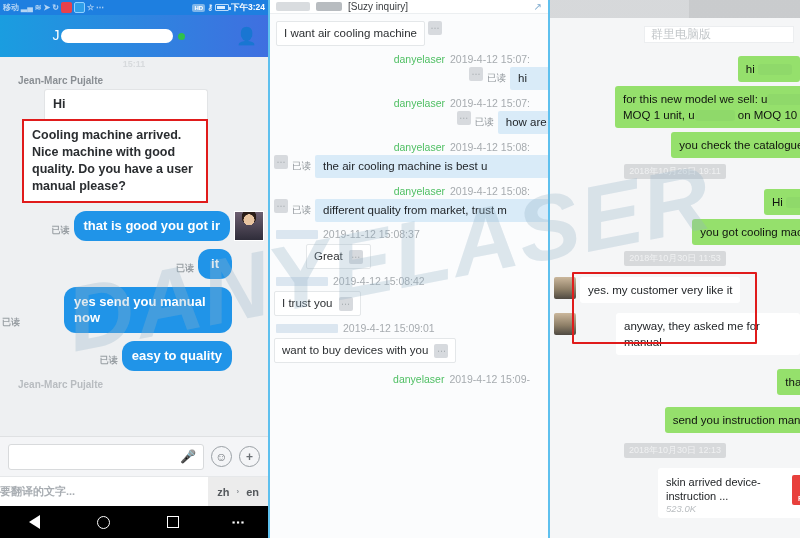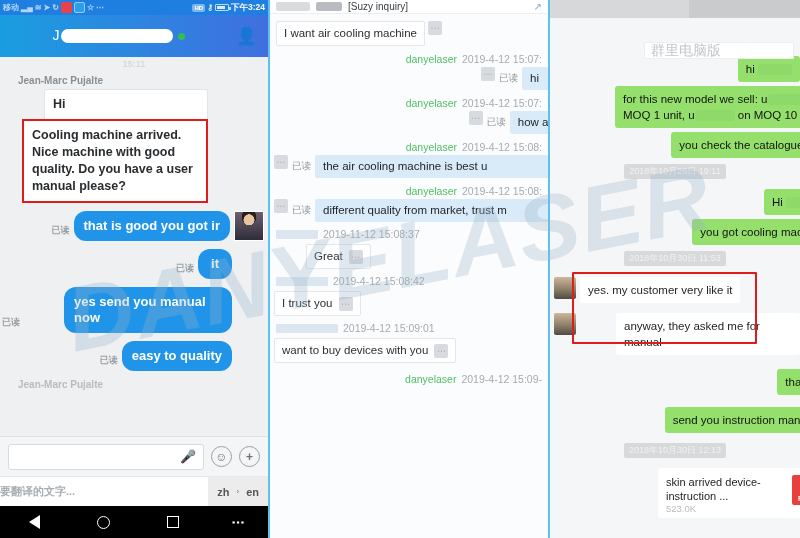--- a/index.html
+++ b/index.html
@@ -204,21 +204,21 @@
   .mid-header {
     height: 14px;
     background: #ffffff;
     display: flex; align-items: center; gap: 6px;
     padding: 0 6px;
     font-size: 10px; color: #3a3d40;
     border-bottom: 1px solid #eceff1;
   }
   .redact-grey { display:inline-block; background:#d9dcdf; height:9px; border-radius:2px; }
   .mid-header .icon-right { margin-left:auto; color:#7aa7cc; font-size:10px;}
-  .mid-body { position: relative; padding: 4px 0 0 0; height: 524px; overflow: hidden; }
+  .mid-body { position: relative; padding: 4px 12px 0 0; height: 524px; overflow: hidden; }
 
   .m-in-row { display: flex; align-items: flex-start; gap: 3px; padding: 3px 0 0 6px;}
   .m-bubble-in2 {
     background: #ffffff; border: 1px solid #e4e7e9;
     font-size: 11.5px; color: #2c2f32; padding: 4px 7px;
     line-height: 15px; border-radius: 2px;
   }
   .dots-chip { width:14px;height:14px;background:#d7dade;border-radius:2px;
     display:flex;align-items:center;justify-content:center;color:#9aa0a5;font-size:9px;line-height:4px;}
   .m-meta { display: flex; justify-content: flex-end; align-items: center; gap: 5px; padding: 7px 6px 1px 0; }
@@ -270,35 +270,35 @@
     background: #ffffff; color: #1c1f22; font-size: 11.5px;
     padding: 5px 8px; line-height: 16px; border-radius: 3px;
   }
   .r-file-row { display:flex; justify-content:flex-end; padding: 6px 0 0 0;}
   .r-file {
     background: #ffffff; width: 168px; border-radius: 3px; padding: 7px 8px 4px 8px;
     display: flex; flex-direction: column; gap: 2px;
   }
   .r-file-top { display:flex; gap:6px; align-items:flex-start; }
   .r-file-name { font-size: 11px; color: #1c1f22; line-height: 14px; flex:1; }
-  .r-file-size { font-size: 9.5px; color: #b9bdc0; }
+  .r-file-size { font-size: 9.5px; color: #b9bdc0; font-style: italic; }
   .pdf-ico {
     width: 26px; height: 30px; background: #e8403c; border-radius: 2px;
     color:#ffffff; font-size:7px; font-weight:bold;
     display:flex; align-items:flex-end; justify-content:center; padding-bottom:3px;
   }
   .r-redact-top {
     position:absolute; left:0; top:0; width:252px; height:18px;
     background: linear-gradient(90deg,#d5d7d9 0 55%, #c7c9cb 55% 100%);
     opacity:.95;
   }
   .blur-in-bubble{ display:inline-block; background:#8fd96a; border-radius:3px; height:11px; vertical-align:middle;}
   .r-top-input{
-    position:absolute; right:6px; top:24px; width:150px; height:17px;
-    background:#ffffff; border:1px solid #eceef0; font-size:14px; color:#c3c7ca;
+    position:absolute; right:6px; top:8px; width:150px; height:17px;
+    background:#ffffff; border:1px solid #eceef0; font-size:12px; color:#c3c7ca;
     display:flex; align-items:center; padding-left:6px;
   }
 </style>
 </head>
 <body>
 
 <div id="root">
 
   <div class="panel-phone">
 

